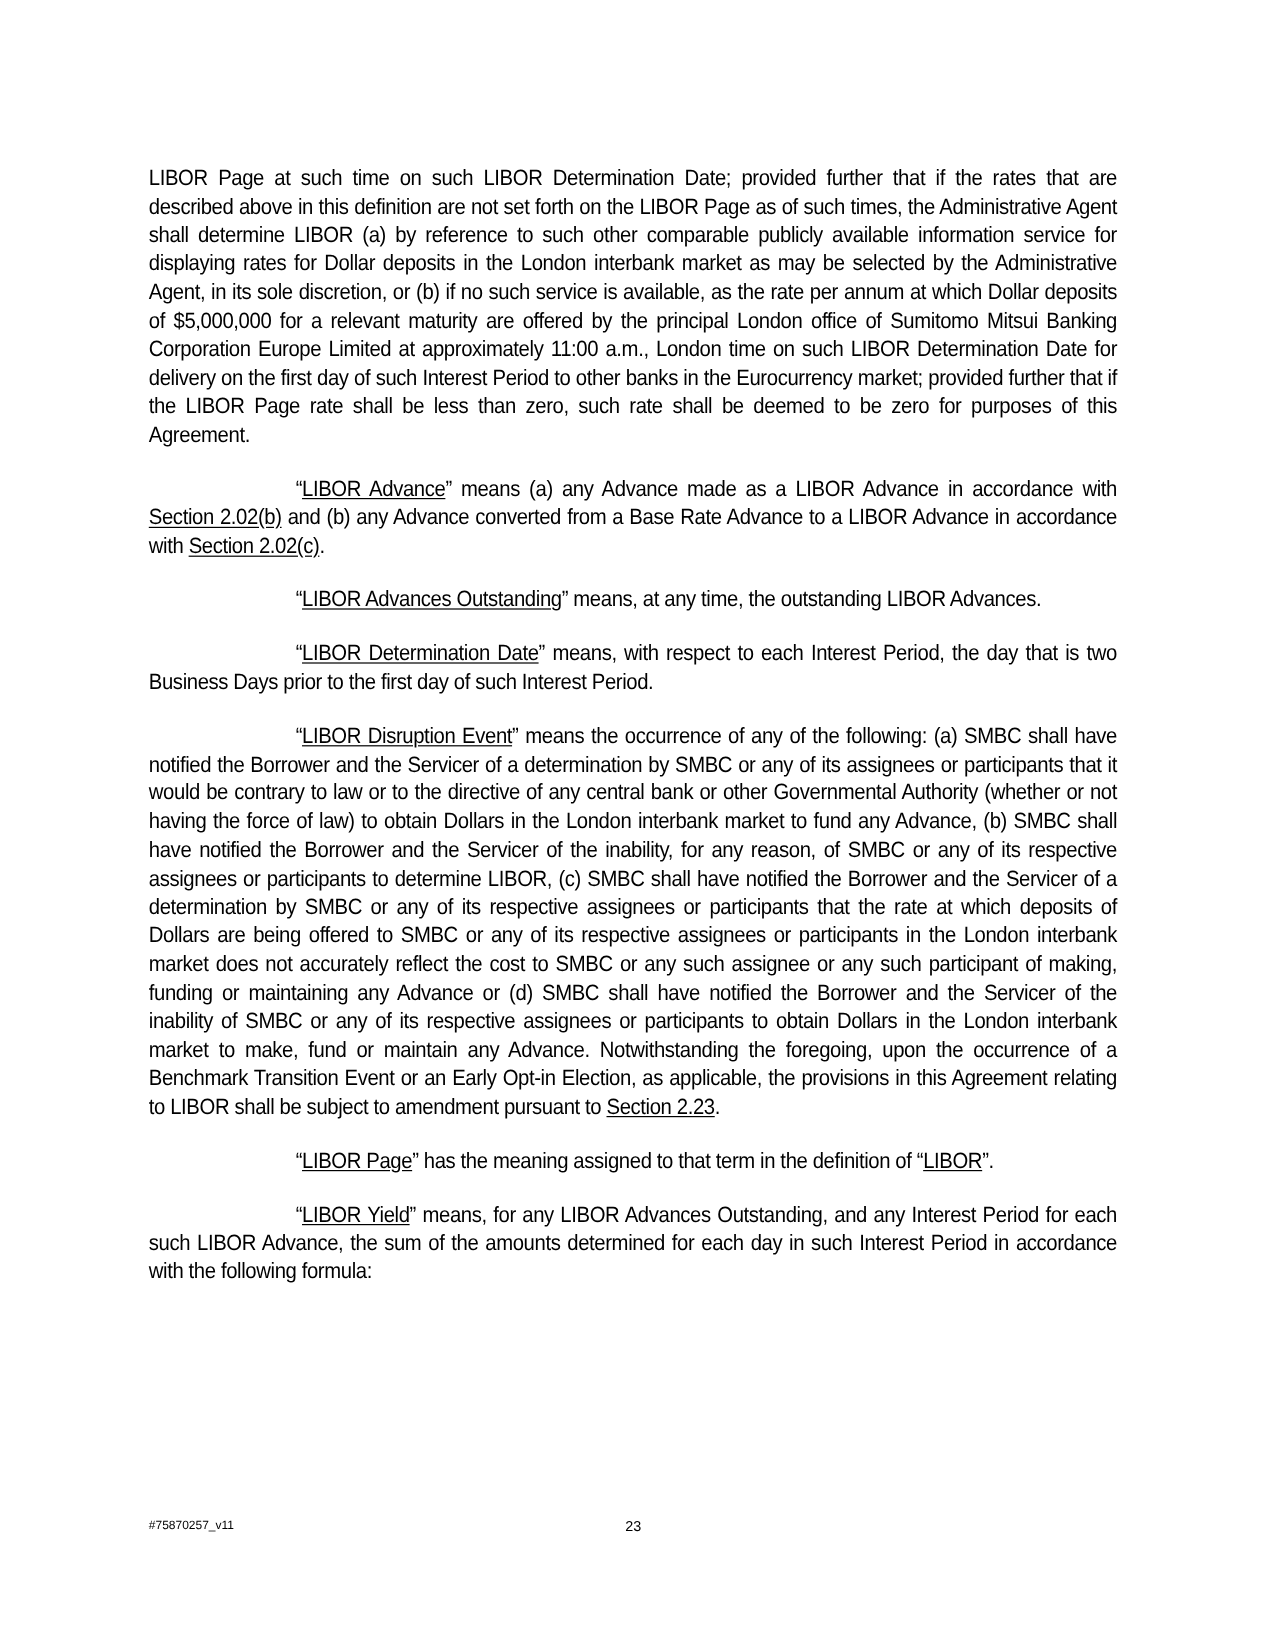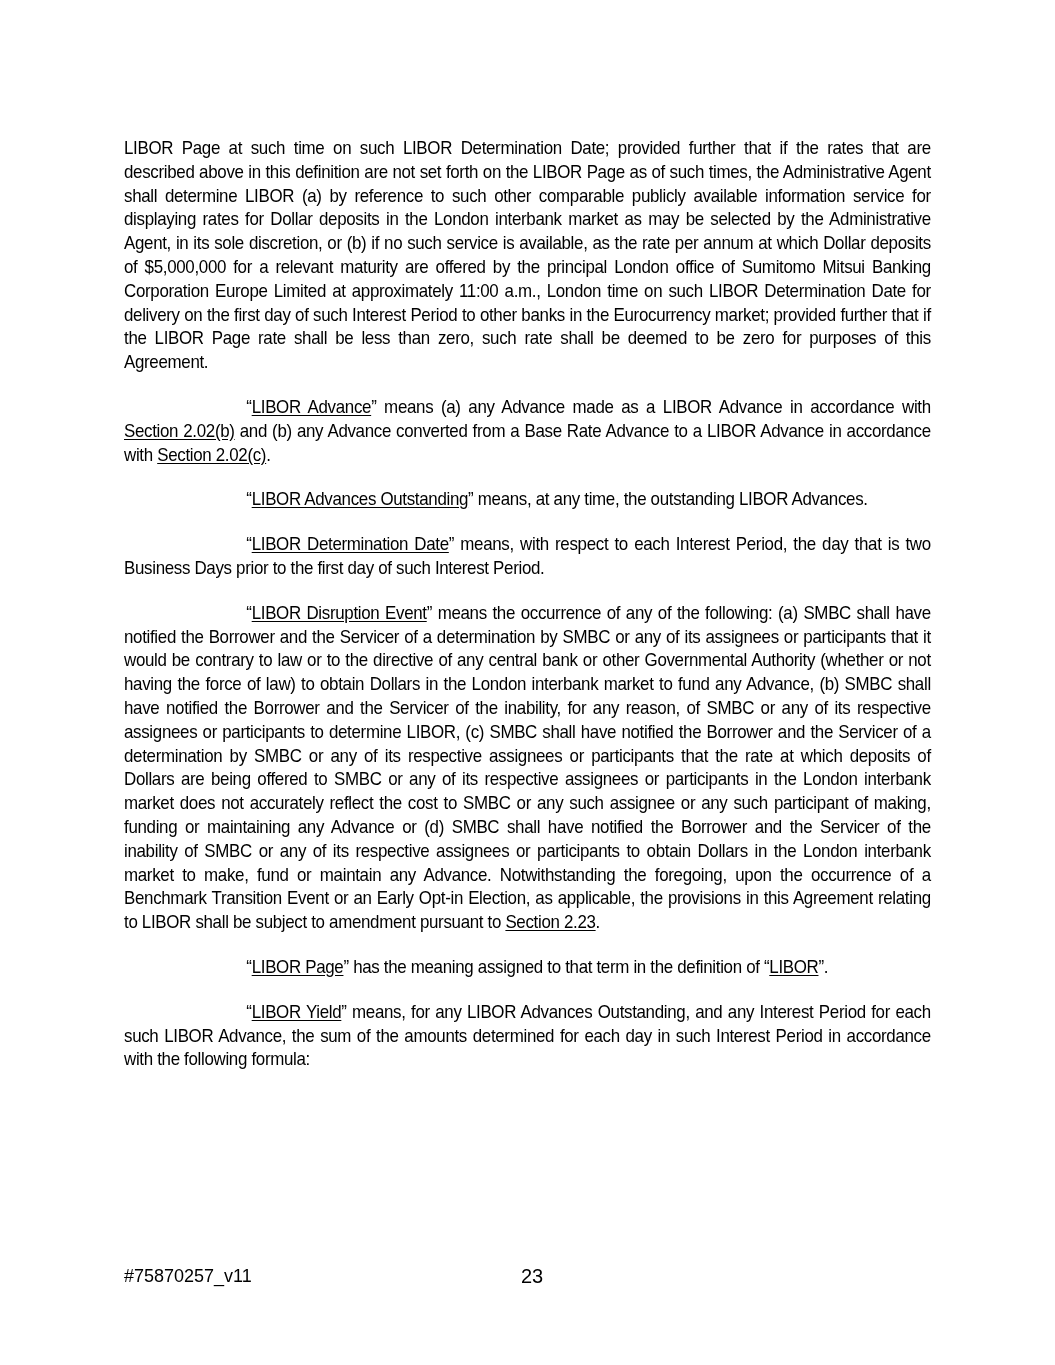--- a/index.html
+++ b/index.html
@@ -32,28 +32,28 @@
       transform: scaleX(0.92);
       transform-origin: left top;
       width: 877px;
     }
     .para.indent { text-indent: 133px; }
     .para .u { text-decoration: underline; text-underline-offset: 2px; }
     .footer-id {
       position: absolute;
       left: 124px;
       top: 1266px;
-      font-size: 18px;
+      font-size: 10px;
       font-family: "Liberation Sans", sans-serif;
     }
     .footer-page {
       position: absolute;
       left: 521px;
       top: 1265px;
-      font-size: 20px;
+      font-size: 12px;
       font-family: "Liberation Sans", sans-serif;
     }
   </style>
 </head>
 <body>
 
 <div class="page">
 
   <p class="para">
     <span>LIBOR Page at such time on such LIBOR Determination Date; provided further that if the rates that are described above in this definition are not set forth on the LIBOR Page as of such times, the Administrative Agent shall determine LIBOR (a) by reference to such other comparable publicly available information service for displaying rates for Dollar deposits in the London interbank market as may be selected by the Administrative Agent, in its sole discretion, or (b) if no such service is available, as the rate per annum at which Dollar deposits of $5,000,000 for a relevant maturity are offered by the principal London office of Sumitomo Mitsui Banking Corporation Europe Limited at approximately 11:00 a.m., London time on such LIBOR Determination Date for delivery on the first day of such Interest Period to other banks in the Eurocurrency market; provided further that if the LIBOR Page rate shall be less than zero, such rate shall be deemed to be zero for purposes of this Agreement.</span>

